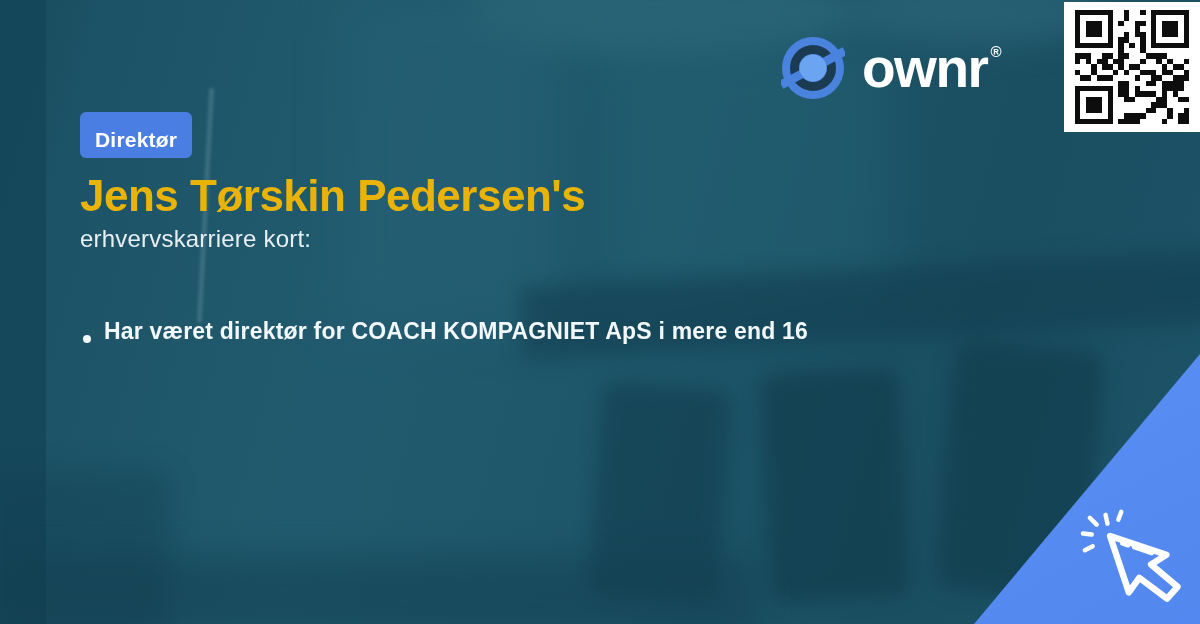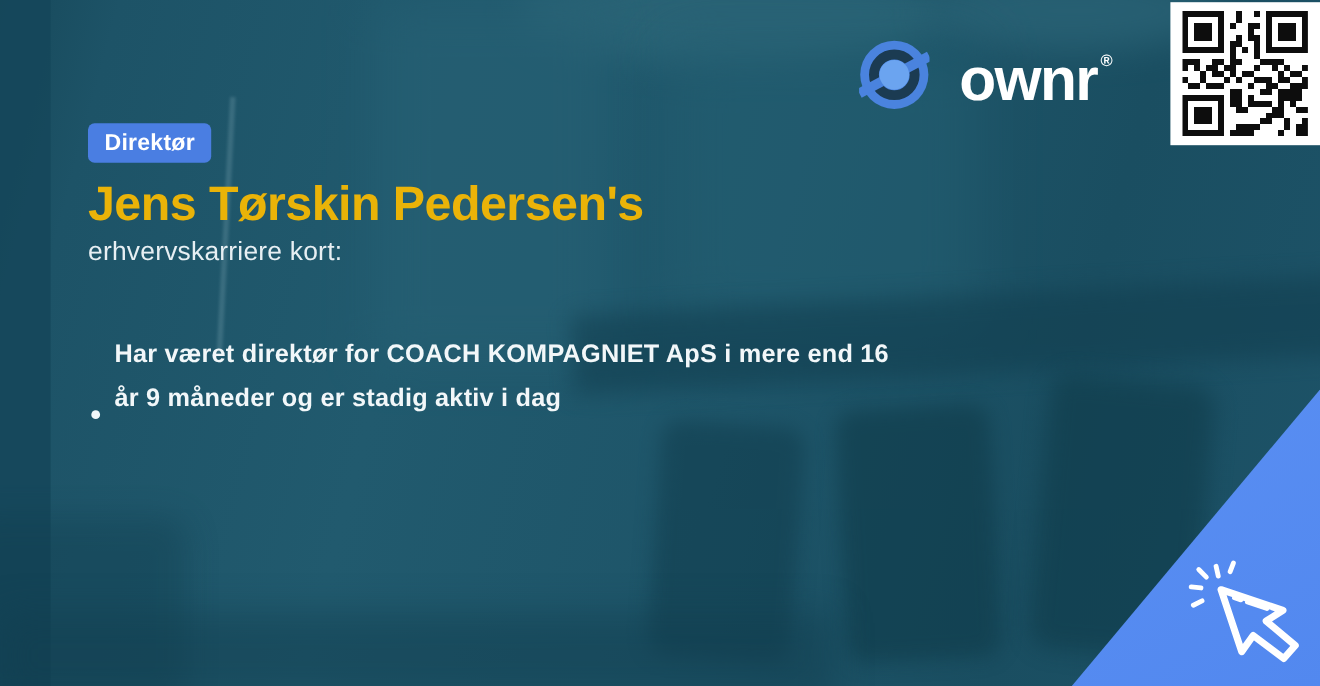--- a/index.html
+++ b/index.html
@@ -23,33 +23,33 @@
   .bg-chair1 { left:595px; top:385px; width:130px; height:215px; background:#0f3a4a; opacity:.5; filter:blur(9px); border-radius:18px; transform:rotate(4deg); }
   .bg-chair2 { left:765px; top:370px; width:140px; height:230px; background:#0e3947; opacity:.55; filter:blur(9px); border-radius:18px; transform:rotate(-3deg); }
   .bg-chair3 { left:945px; top:345px; width:150px; height:250px; background:#0e3947; opacity:.55; filter:blur(10px); border-radius:20px; transform:rotate(5deg); }
   .bg-chair4 { left:-30px; top:470px; width:200px; height:170px; background:#113e4f; opacity:.4; filter:blur(14px); border-radius:20px; }
   .bg-floor { left:0; top:556px; width:760px; height:80px; background:#123f50; opacity:.5; filter:blur(16px); }
 
   
   .content { position:absolute; left:80px; top:112px; color:#fff; }
   .badge {
     display:inline-block; background:var(--c-badge,#4a7ee2); color:#fff;
-    font-size:21px; font-weight:600; line-height:1; padding:7px 15px 8px;
+    font-size:21px; font-weight:600; line-height:1; padding:17px 15px 8px;
     border-radius:6px; letter-spacing:.2px;
   }
   .title { margin-top:13px; font-size:44px; font-weight:800; letter-spacing:-.5px; line-height:1.15; color:#eab308; }
   .subtitle { margin-top:3px; font-size:24px; font-weight:300; letter-spacing:.2px; color:#e7eff3; }
   .bullets { list-style:none; margin-top:58px; }
-  .bullets li { display:flex; align-items:flex-end; margin-bottom:10px; }
+  .bullets li { display:flex; align-items:center; margin-bottom:10px; }
   .dot { flex:0 0 auto; width:8px; height:8px; border-radius:50%; background:#f2f7f9; margin:16px 13px 0 3px; }
   .blines { display:block; }
   .bline { display:block; white-space:nowrap; font-size:23px; font-weight:700; line-height:40px; color:#f2f7f9; letter-spacing:.2px; }
 
   
-  .logo { position:absolute; left:781px; top:36px; display:flex; align-items:flex-end; gap:27px; }
+  .logo { position:absolute; left:781px; top:36px; display:flex; align-items:center; gap:17px; }
   .logo-icon { width:64px; height:64px; display:block; }
   .wordmark { font-size:55px; font-weight:800; letter-spacing:-1.5px; color:#fff; line-height:1; }
   .reg { font-size:15px; font-weight:700; color:#fff; vertical-align:top; position:relative; top:2px; left:3px; }
 
   
   .qr-block { position:absolute; top:2px; right:0; width:136px; height:130px; background:#fff;
     display:flex; align-items:center; justify-content:center; }
   .qr-block svg { width:114px; height:114px; display:block; }
 
   
@@ -319,21 +319,20 @@
   <div class="content">
     <span class="badge">Direktør</span>
     <h1 class="title">Jens Tørskin Pedersen's</h1>
     <div class="subtitle">erhvervskarriere kort:</div>
 
     <ul class="bullets">
       <li>
         <span class="dot"></span>
         <span class="blines">
           <span class="bline">Har været direktør for COACH KOMPAGNIET ApS i mere end 16</span>
-          <span class="bline">år 9 måneder og er stadig aktiv i dag</span>
         </span>
       </li>
     </ul>
   </div>
 
   <div class="corner">
     <svg class="cursor-svg" viewBox="0 0 120 120">
       <g fill="none" stroke="#ffffff" stroke-linecap="round" stroke-linejoin="round">
         <g transform="translate(8,8)">
           <g transform="rotate(-45 55 55)">

